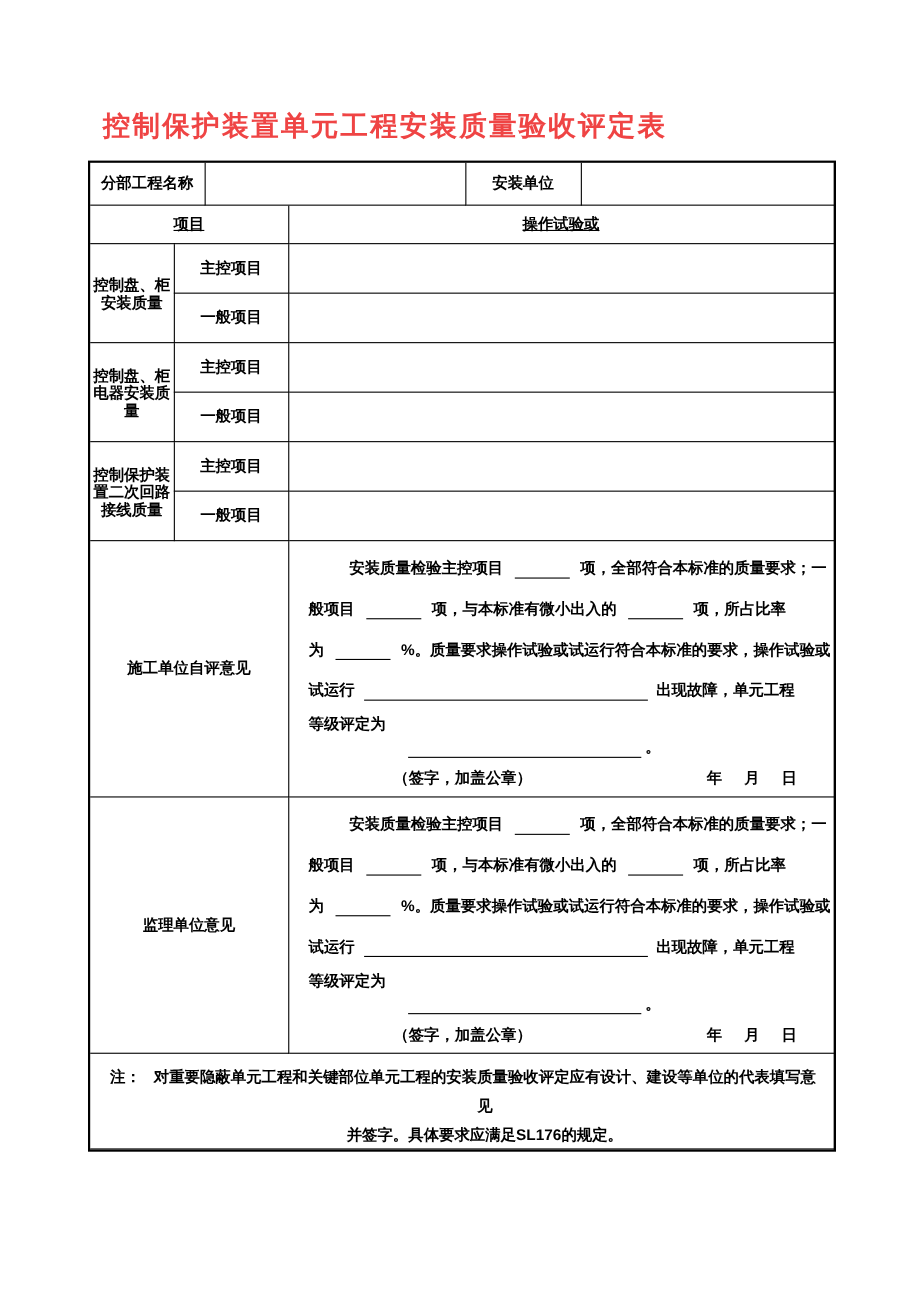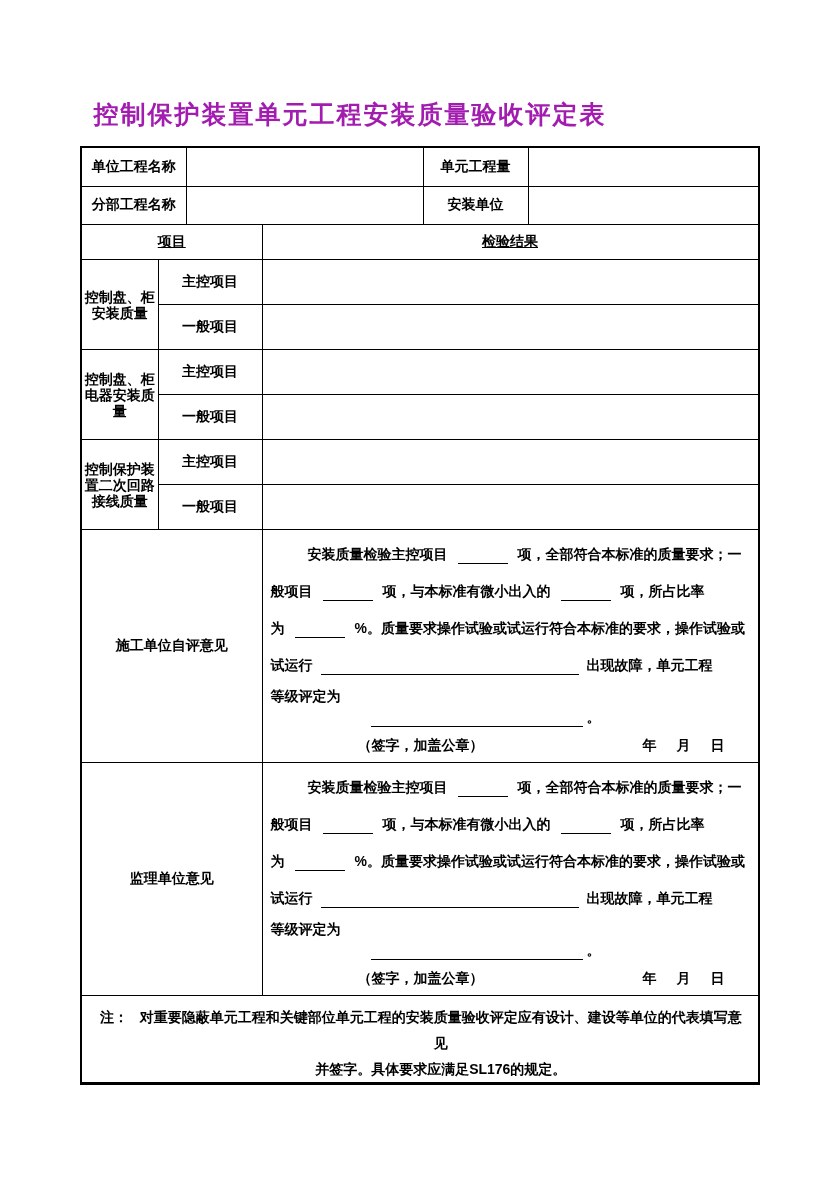--- a/index.html
+++ b/index.html
@@ -4,42 +4,42 @@
 <style>
   html,body { margin:0; padding:0; }
   body { background:#ffffff; font-family:"Liberation Sans", sans-serif; }
   .sheet {
     position:relative; width:838px; height:1186px; background:#ffffff;
     color:#000; overflow:hidden;
   }
   .title {
     position:absolute; top:98px; left:0; width:700px;
     text-align:center; font-size:25px; font-weight:bold; letter-spacing:2px;
-    color:#a21caf;
+    color:#ef4444;
   }
   .tbl-wrap {
     position:absolute; left:80px; top:146px; width:676px;
     border:2px solid #000; background:#fff;
   }
   table.t { border-collapse:collapse; table-layout:fixed; width:676px; margin:0; }
   table.t td {
     border-right:1px solid #000; border-bottom:1px solid #000;
     padding:0; font-size:14px; font-weight:bold; color:#000;
     text-align:center; vertical-align:middle; overflow:hidden;
   }
   td.no-r { border-right:none; }
   td.no-b { border-bottom:none; }
   tr.h38 { height:38px; } tr.h35 { height:35px;text-decoration:underline; } tr.h45 { height:45px; }
   tr.h232 { height:232px; } tr.h233 { height:233px; } tr.h59 { height:59px; }
   .pre { white-space:pre-line; line-height:17px; }
   .gname { white-space:pre-line; line-height:16px; }
   .date-cell { letter-spacing:4px; }
   
   td.ocell { vertical-align:top; text-align:left; }
-  .op { height:37px; display:flex; align-items:center; white-space:nowrap; padding-left:8px; font-size:14px; }
+  .op { height:37px; display:flex; align-items:center; white-space:nowrap; padding-left:18px; font-size:14px; }
   .op.first { margin-top:5px; }
   .op.l5a { height:24px; }
   .op.l5b { height:19px; padding-left:108px; }
   .blank { display:inline-block; height:16px; border-bottom:1px solid #000; }
   .w50 { width:50px; margin:0 10px; }
   .w258 { width:258px; margin:0 8px; }
   .w212 { width:212px; margin-right:4px; }
   .ind { display:inline-block; width:37px; }
   .sig { height:28px; margin-top:4px; display:flex; align-items:center;
          justify-content:space-between; padding:0 30px 0 95px; font-size:14px;gap:11px; }
@@ -61,44 +61,38 @@
 
     <table class="t">
       <colgroup>
           <col style="width:104px">
           <col style="width:237px">
           <col style="width:105px">
           <col style="width:230px">
         </colgroup>
       <tbody>
         <tr class="h38">
-          <td>单位工程名称</td>
-          <td></td>
-          <td>单元工程量</td>
-          <td class="no-r"></td>
-        </tr>
-        <tr class="h38">
           <td>分部工程名称</td>
           <td></td>
           <td>安装单位</td>
           <td class="no-r"></td>
         </tr>
       </tbody>
     </table>
 
     <table class="t">
       <colgroup>
           <col style="width:76px">
           <col style="width:104px">
           <col style="width:496px">
         </colgroup>
       <tbody>
         <tr class="h35">
           <td colspan="2">项目</td>
-          <td class="no-r">检验结果</td>
+          <td class="no-r">操作试验或</td>
         </tr>
 
         <tr class="h45">
           <td rowspan="2" class="gname">控制盘、柜
 安装质量</td>
           <td>主控项目</td>
           <td class="no-r"></td>
         </tr>
         <tr class="h45">
           <td>一般项目</td>

